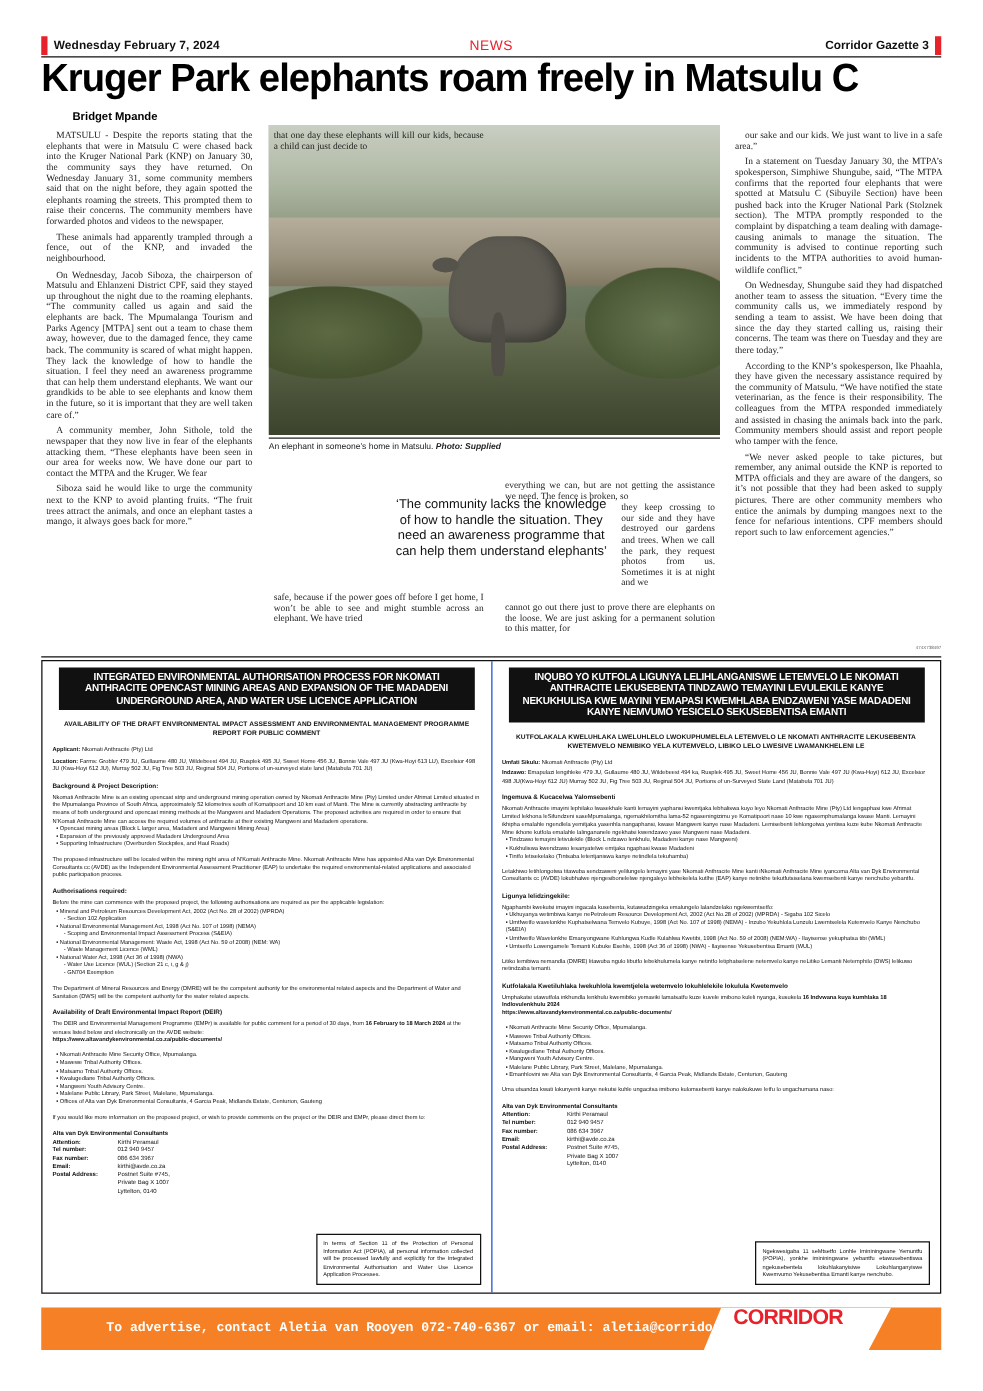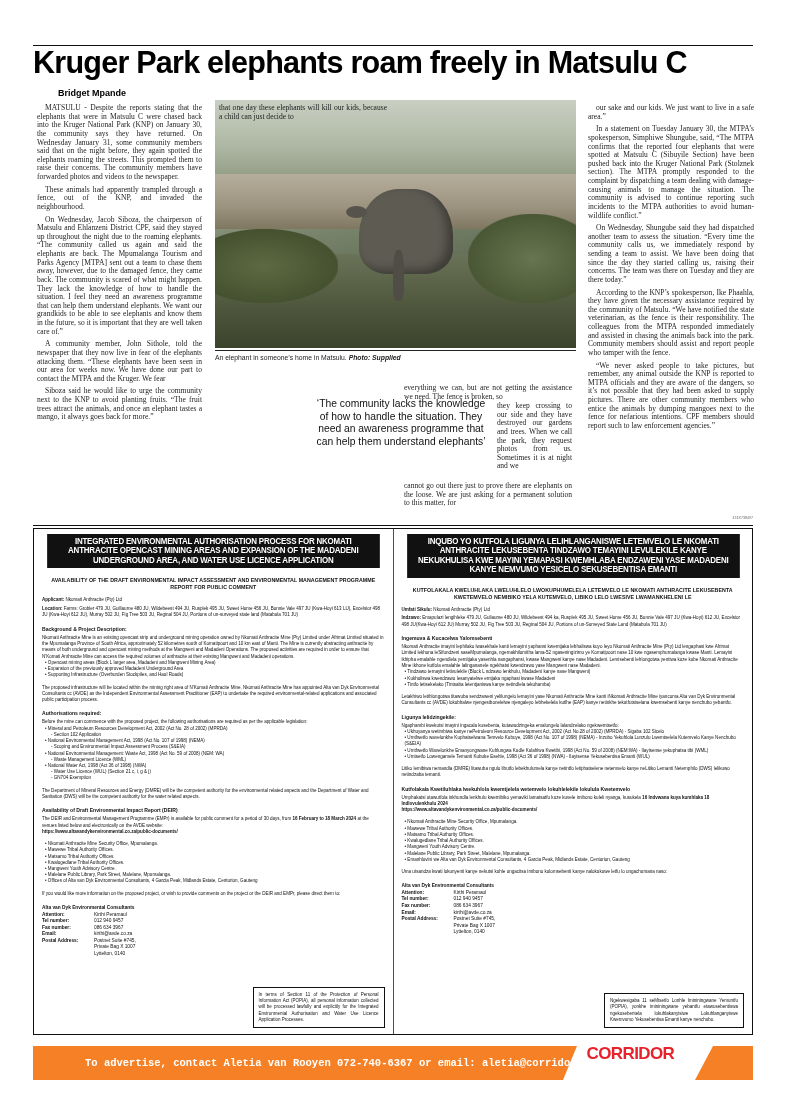--- a/index.html
+++ b/index.html
@@ -295,20 +295,29 @@
     position: absolute; right: 0; top: 0; height: 34px; width: 58px;
     background: #f58025;
     clip-path: polygon(18px 0, 58px 0, 58px 34px, 0 34px);
   }
 </style>
 </head>
 <body>
 
 <div class="page">
 
+  <div class="masthead">
+    <div class="mast-tick"></div>
+    <div class="mast-date">Wednesday February 7, 2024</div>
+    <div class="mast-section">NEWS</div>
+    <div class="mast-right">
+      <div class="mast-paper">Corridor Gazette 3</div>
+      <div class="mast-tick"></div>
+    </div>
+  </div>
   <div class="mast-rule"></div>
 
   <div class="headline">Kruger Park elephants roam freely in Matsulu C</div>
 
   <div class="byline">Bridget Mpande</div>
 
   <div class="col" id="col1">
     <p>MATSULU - Despite the reports stating that the elephants that were in Matsulu C were chased back into the Kruger National Park (KNP) on January 30, the community says they have returned. On Wednesday January 31, some community members said that on the night before, they again spotted the elephants roaming the streets. This prompted them to raise their concerns. The community members have forwarded photos and videos to the newspaper.</p>
     <p>These animals had apparently trampled through a fence, out of the KNP, and invaded the neighbourhood.</p>
     <p>On Wednesday, Jacob Siboza, the chairperson of Matsulu and Ehlanzeni District CPF, said they stayed up throughout the night due to the roaming elephants. “The community called us again and said the elephants are back. The Mpumalanga Tourism and Parks Agency [MTPA] sent out a team to chase them away, however, due to the damaged fence, they came back. The community is scared of what might happen. They lack the knowledge of how to handle the situation. I feel they need an awareness programme that can help them understand elephants. We want our grandkids to be able to see elephants and know them in the future, so it is important that they are well taken care of.”</p>
@@ -325,20 +334,23 @@
     <div class="eleph"></div>
   </div>
 
   <div class="caption">
     <span>An elephant in someone’s home in Matsulu.</span>
     <b>Photo: Supplied</b>
   </div>
 
   <div class="col" id="col2a">
     <p class="noindent">that one day these elephants will kill our kids, because a child can just decide to</p>
+  </div>
+  <div class="col" id="col2c">
+    <p class="noindent">safe, because if the power goes off before I get home, I won’t be able to see and might stumble across an elephant. We have tried</p>
   </div>
 
   <div class="col" id="col3a">
     <p class="noindent">everything we can, but are not getting the assistance we need. The fence is broken, so</p>
   </div>
   <div class="col" id="col3c">
     <p class="noindent">cannot go out there just to prove there are elephants on the loose. We are just asking for a permanent solution to this matter, for</p>
   </div>
   <div class="col" id="col3b">
     <p class="noindent">they keep crossing to our side and they have destroyed our gardens and trees. When we call the park, they request photos from us. Sometimes it is at night and we</p>

